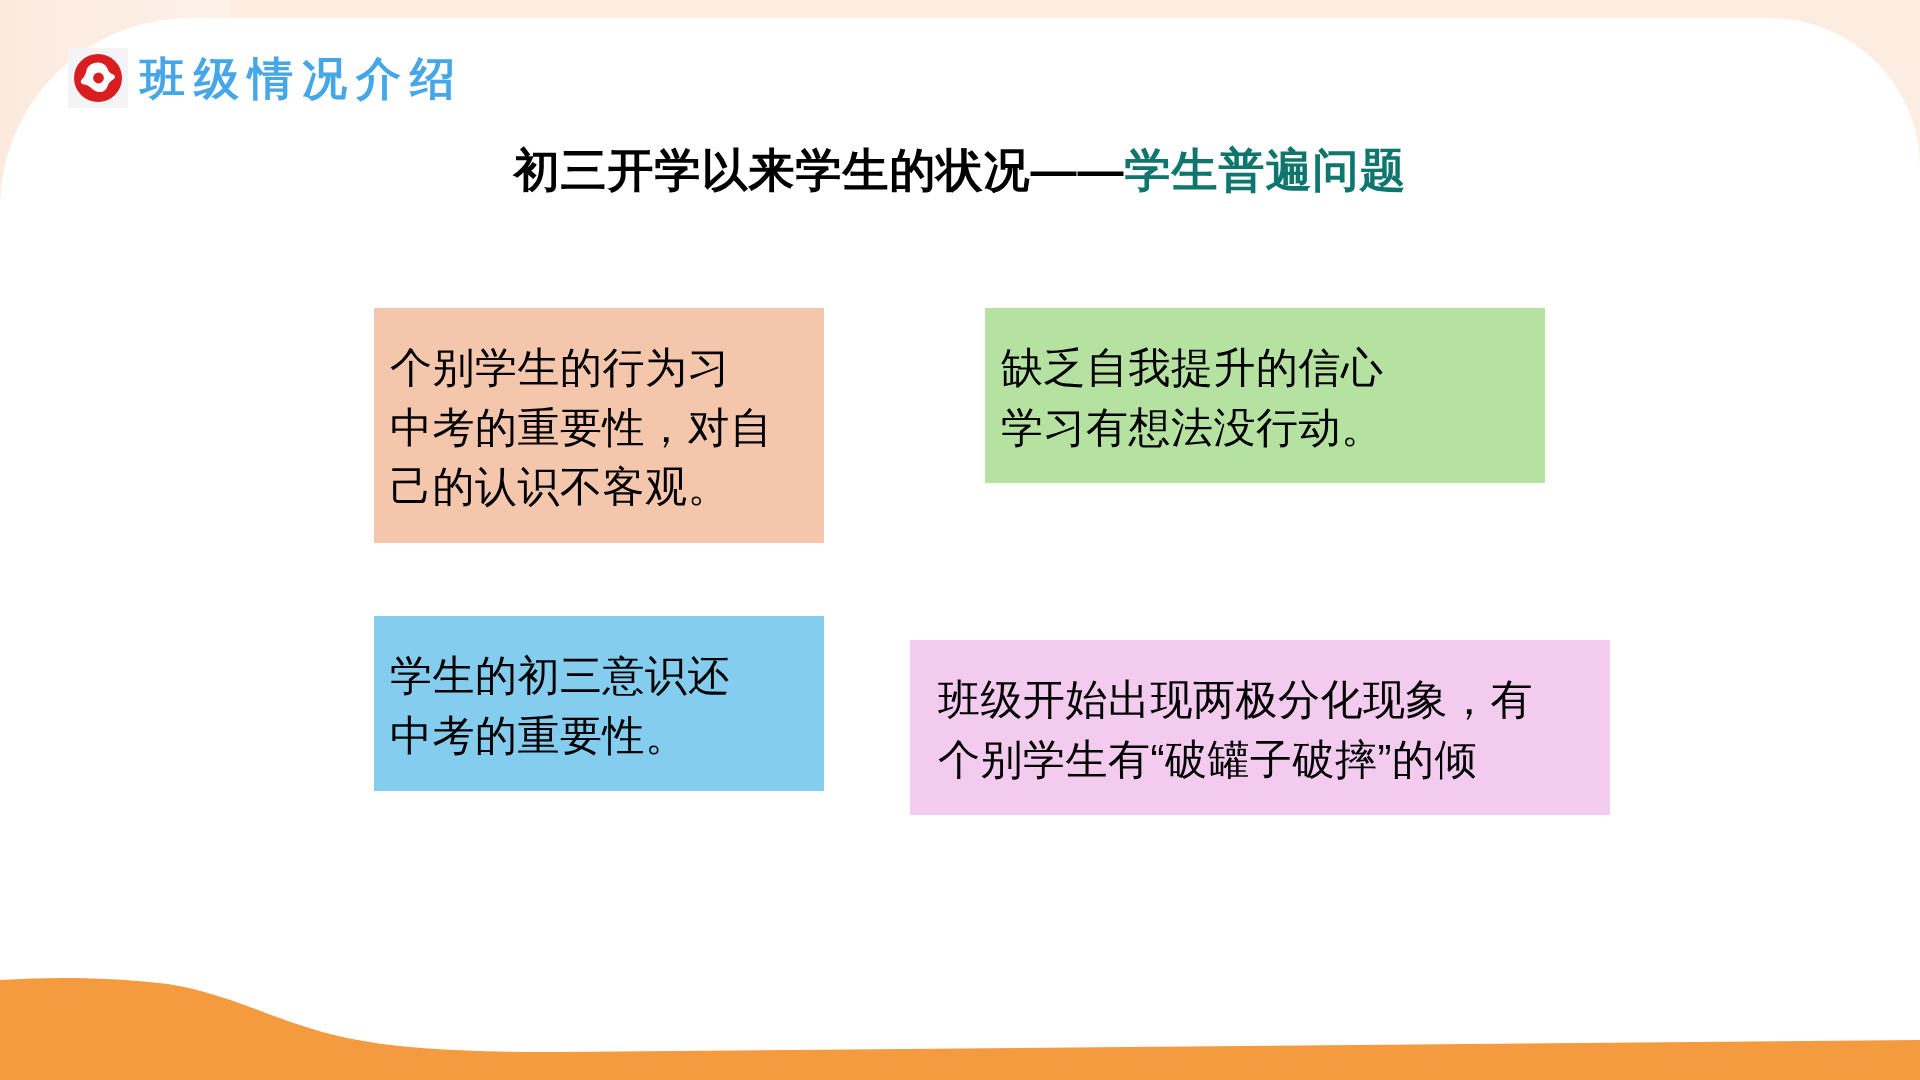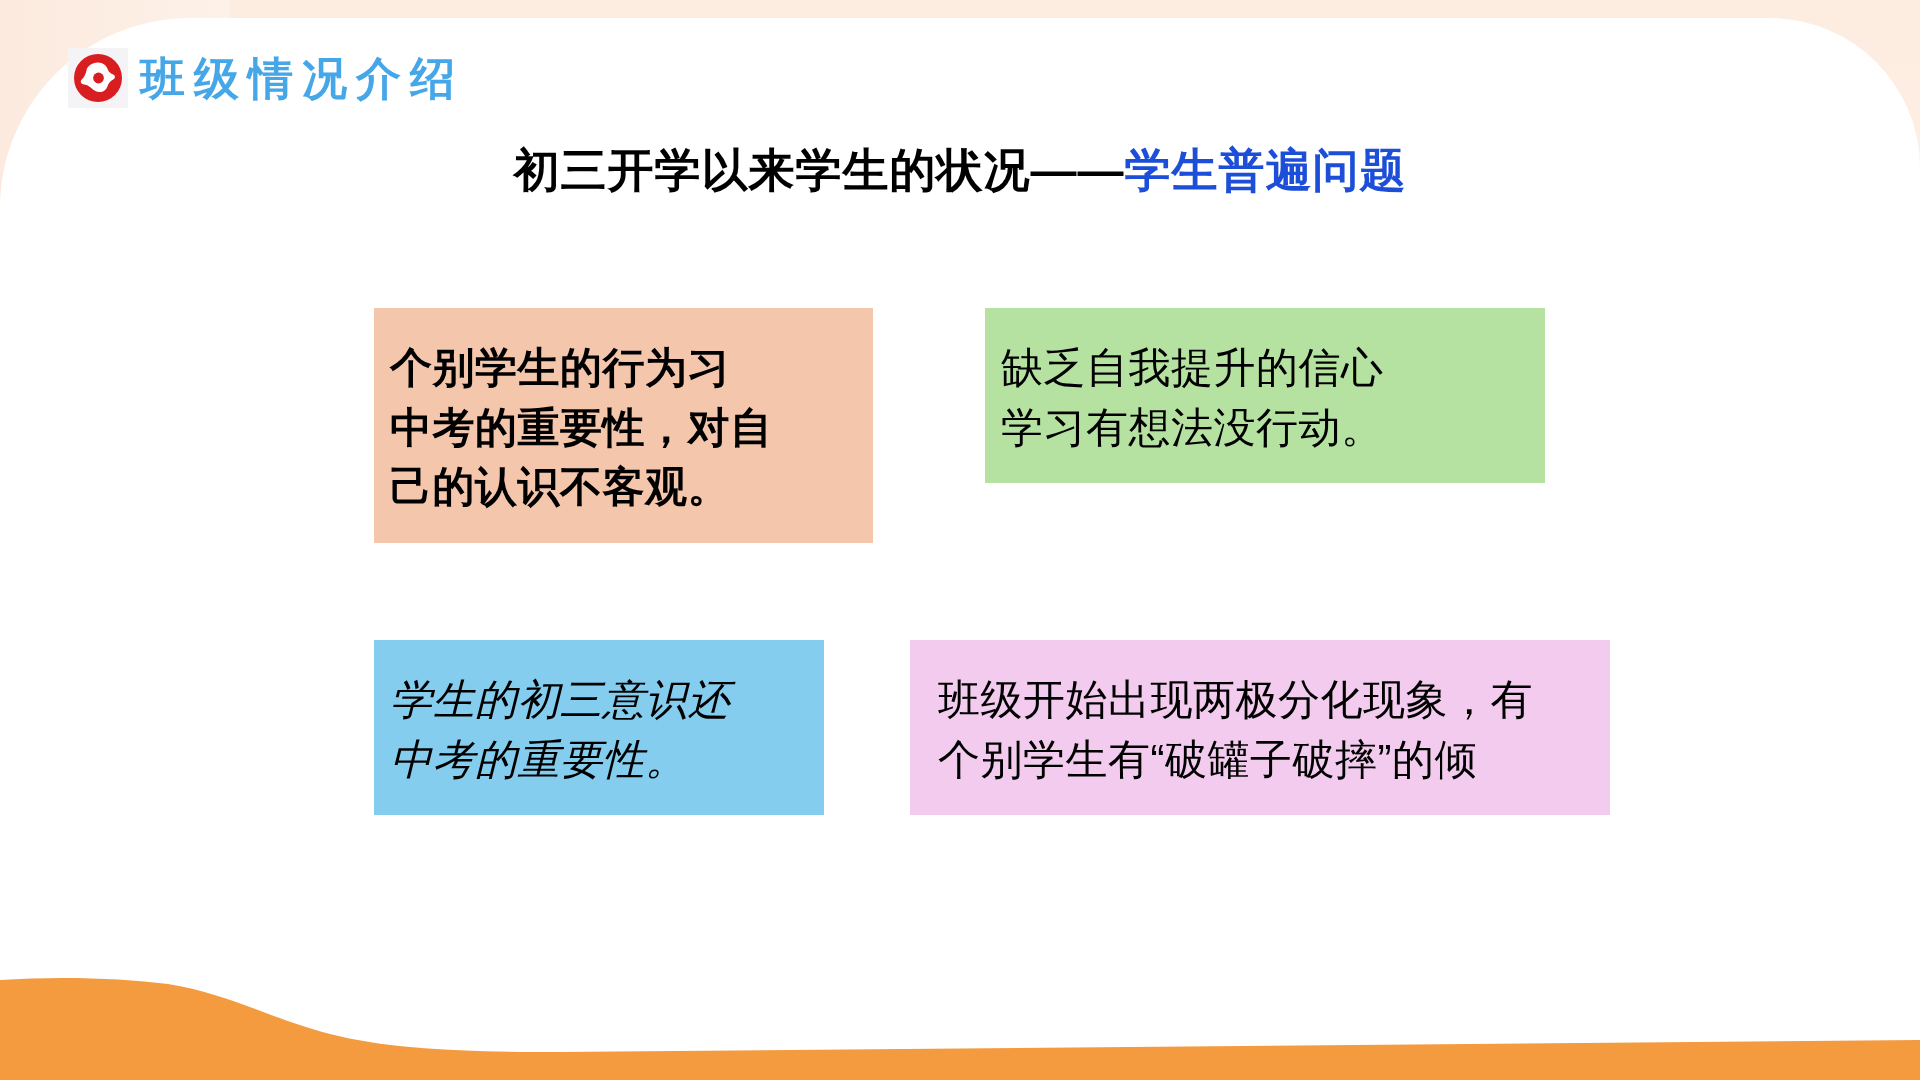--- a/index.html
+++ b/index.html
@@ -92,55 +92,53 @@
     left: 0;
     top: 140px;
     width: 1920px;
     text-align: center;
     font-size: 46px;
     font-weight: bold;
     color: #000000;
     letter-spacing: 1px;
     white-space: nowrap;
   }
-  .headline .accent { color: #1d4ed8; }
+  .headline .accent { color: #0f766e; }
 
   
   .box {
     position: absolute;
     box-sizing: border-box;
     font-size: 42px;
     line-height: 1.42;
     color: #000000;
     letter-spacing: 0.5px;
   }
   .box .accent { color: #000000; }
 
   .box-1 {
     left: 374px;
     top: 308px;
-    width: 499px;
+    width: 450px;
     padding: 30px 20px 26px 16px;
     background: #F4C7AD;
-    font-weight: bold;
   }
   .box-2 {
     left: 985px;
     top: 308px;
     width: 560px;
     padding: 30px 14px 26px 16px;
     background: #B6E2A1;
   }
   .box-3 {
     left: 374px;
-    top: 640px;
+    top: 616px;
     width: 450px;
     padding: 30px 14px 26px 16px;
     background: #84CDEE;
-    font-style: italic;
   }
   .box-4 {
     left: 910px;
     top: 640px;
     width: 700px;
     padding: 30px 14px 26px 28px;
     background: #F2CBEE;
   }
 
   .box-line { display: block; white-space: nowrap; }

